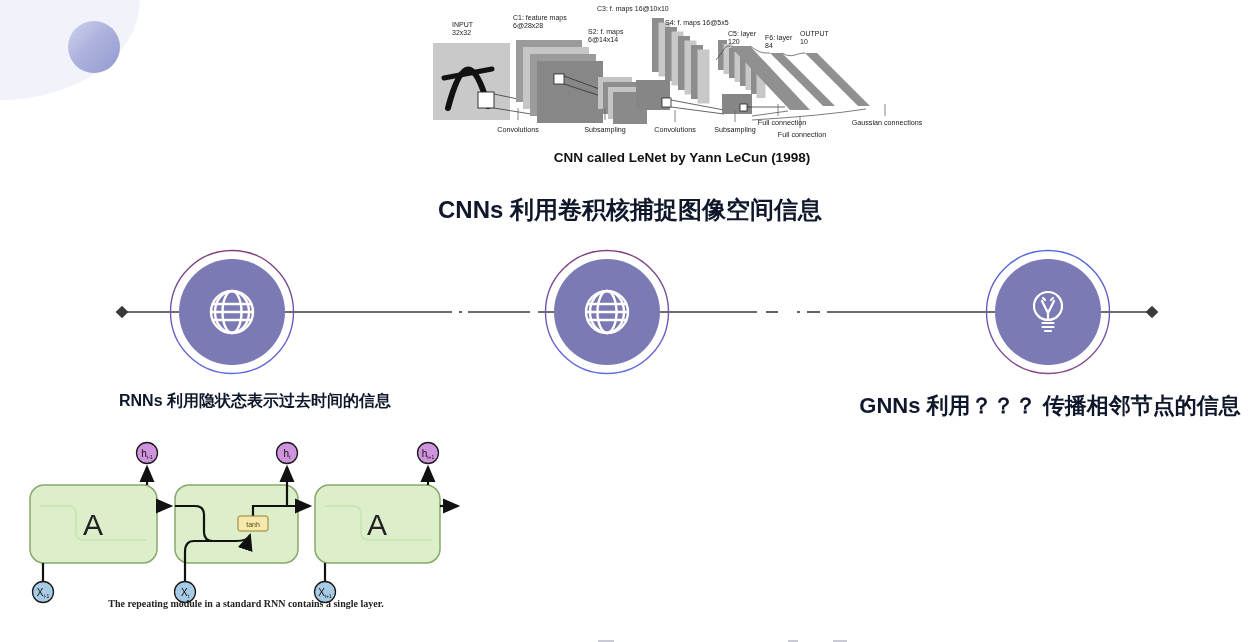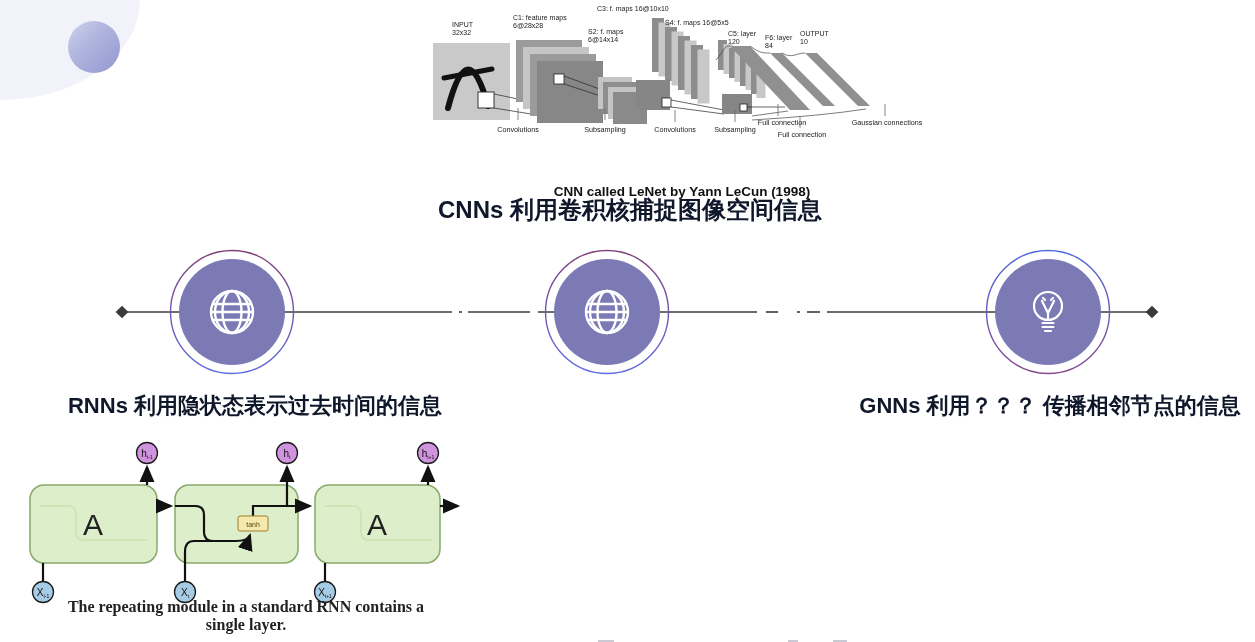--- a/index.html
+++ b/index.html
@@ -7,26 +7,26 @@
     position:relative;width:1255px;height:642px;background:#ffffff;
     overflow:hidden;font-family:"Liberation Sans",sans-serif;
   }
   .blob{position:absolute;left:-140px;top:-100px;width:280px;height:200px;
     border-radius:50%;background:#f2f3fa;}
   .blob-circle{position:absolute;left:68px;top:21px;width:52px;height:52px;border-radius:50%;
     background:linear-gradient(135deg,#ced2ee 0%,#aeb3dd 45%,#9298cf 100%);}
   .abs{position:absolute;}
   .heading{font-weight:bold;color:#0f172a;text-align:center;white-space:nowrap;}
   .heading-cnn{left:380px;top:194px;width:500px;font-size:24px;}
-  .heading-rnn{left:40px;top:391px;width:430px;font-size:22px;}
+  .heading-rnn{left:40px;top:391px;width:430px;font-size:16px;}
   .heading-gnn{left:820px;top:391px;width:460px;font-size:22px;}
   .lenet-caption{left:482px;top:150px;width:400px;text-align:center;
-    font-size:13.5px;font-weight:bold;color:#111;margin-top:34px;}
+    font-size:13.5px;font-weight:bold;color:#111;}
   .rnn-caption{left:60px;top:598px;width:372px;text-align:center;
-    font-family:"Liberation Serif",serif;font-size:16px;font-weight:600;color:#222;}
+    font-family:"Liberation Serif",serif;font-size:10px;font-weight:600;color:#222;}
   .lenet-label{font-size:7px;fill:#1a1a1a;font-family:"Liberation Sans",sans-serif;}
   .lenet-blabel{font-size:7.2px;fill:#1a1a1a;text-anchor:middle;font-family:"Liberation Sans",sans-serif;}
   .artifact{position:absolute;height:2px;background:#c9cad6;bottom:0;}
 </style>
 </head>
 <body>
 
 <div class="slide">
 
   <div class="blob"></div>

